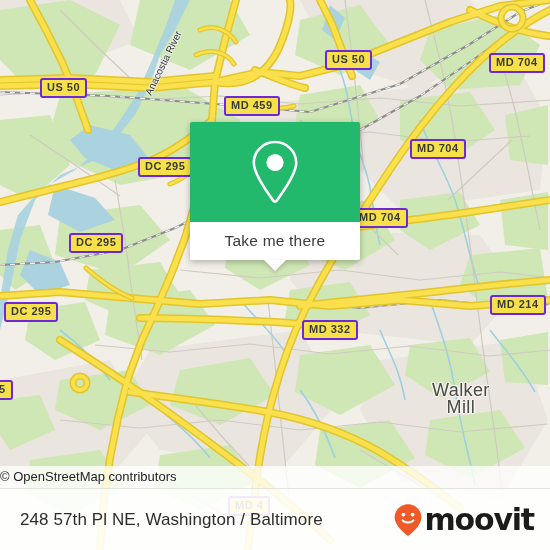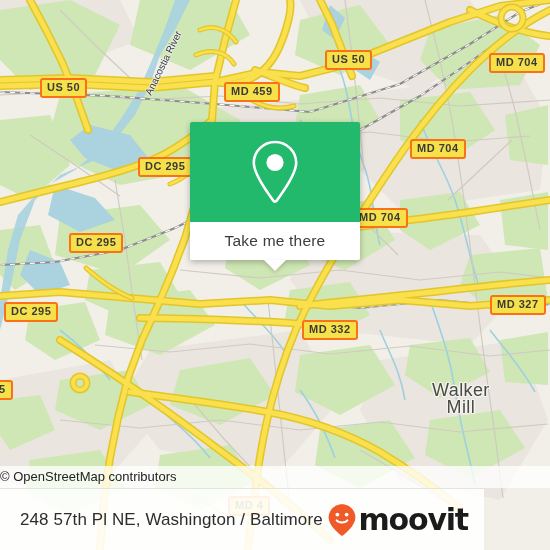--- a/index.html
+++ b/index.html
@@ -11,21 +11,21 @@
   #app{position:relative;width:550px;height:550px;overflow:hidden;background:#f2efe9;}
 
   
   #map{position:absolute;left:0;top:0;width:550px;height:550px;overflow:hidden;background:#f2efe9;}
   #map svg{position:absolute;left:0;top:0;}
 
   
   .shield{
     position:absolute;
     background:#f7e14a;
-    border:2px solid #f97316;
+    border:2px solid #6d28d9;
     border-radius:3px;
     color:#3b3b35;
     font-size:11px;
     font-weight:bold;
     letter-spacing:.5px;
     padding:1px 5px 2px 5px;
     white-space:nowrap;
     line-height:13px;
     font-family:"Liberation Sans","DejaVu Sans",sans-serif;
   }
@@ -102,21 +102,21 @@
     font-size:13px;
     line-height:22px;
     padding-left:0;
     box-sizing:border-box;
     white-space:nowrap;
   }
 
   
   #footer{
     position:absolute;
-    left:0;top:488px;width:484px;height:62px;
+    left:0;top:488px;width:550px;height:62px;
     background:rgba(255,255,255,.90);
     border-top:1px solid #e3e3e0;
     box-sizing:border-box;
     display:flex;align-items:center;justify-content:space-between;
     padding:0 16px 0 20px;
   }
   #footer .addr{
     color:#2d2d2d;
     font-size:17px;
     letter-spacing:.1px;
@@ -331,27 +331,27 @@
     </svg>
 
     <div class="river-label" style="left:143px;top:92px;transform:rotate(-64deg);">Anacostia River</div>
 
     <div class="place-label" style="left:432px;top:382px;">Walker
 Mill</div>
 
     <div class="shield" style="left:40px;top:78px;">US 50</div>
     <div class="shield" style="left:325px;top:50px;">US 50</div>
     <div class="shield" style="left:489px;top:53px;">MD 704</div>
-    <div class="shield" style="left:224px;top:82px;text-align:center;">MD 459</div>
+    <div class="shield" style="left:224px;top:96px;text-align:center;">MD 459</div>
     <div class="shield" style="left:410px;top:139px;">MD 704</div>
     <div class="shield" style="left:352px;top:208px;">MD 704</div>
     <div class="shield" style="left:138px;top:157px;">DC 295</div>
     <div class="shield" style="left:69px;top:233px;">DC 295</div>
     <div class="shield" style="left:4px;top:302px;">DC 295</div>
-    <div class="shield" style="left:490px;top:295px;">MD 327</div>
+    <div class="shield" style="left:490px;top:295px;">MD 214</div>
     <div class="shield" style="left:302px;top:320px;">MD 332</div>
     <div class="shield" style="left:-8px;top:380px;">5</div>
     <div class="shield" style="left:228px;top:496px;">MD 4</div>
   </div>
 
   <div id="popup">
     <div class="card-top">
       <svg width="52" height="66" viewBox="0 0 52 66">
         <path d="M26 3 C14.3 3 4.8 12.3 4.8 23.8 C4.8 36.2 20 55.5 24.4 61.8 C25.2 62.9 26.8 62.9 27.6 61.8 C32 55.5 47.2 36.2 47.2 23.8 C47.2 12.3 37.7 3 26 3 Z" fill="none" stroke="#ffffff" stroke-width="2.6"></path>
         <circle cx="26" cy="23.5" r="8.6" fill="#ffffff"></circle>

